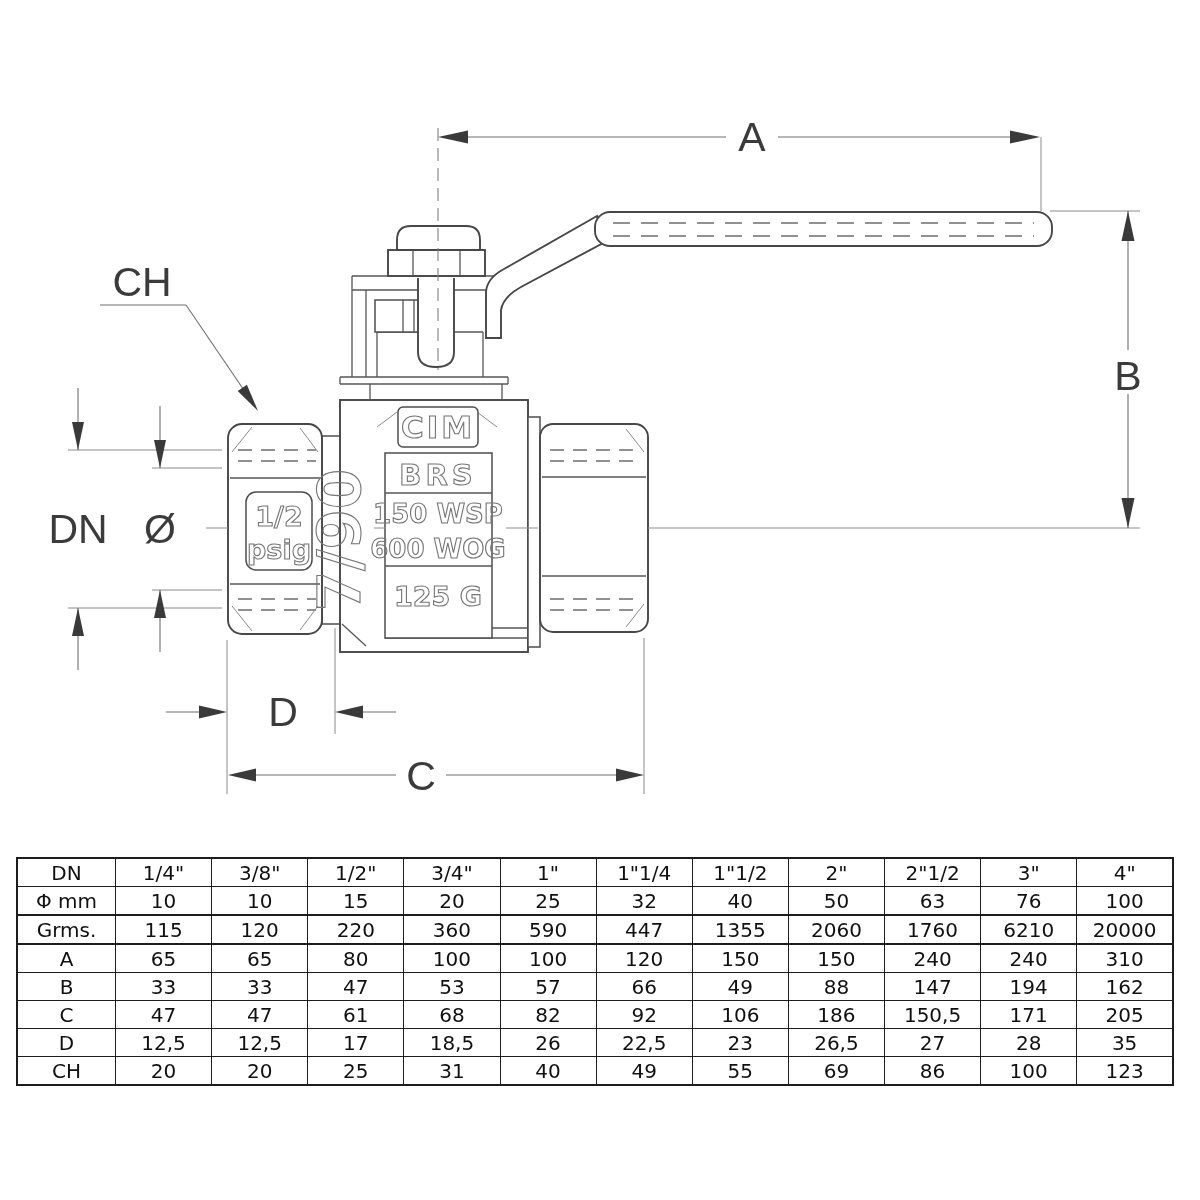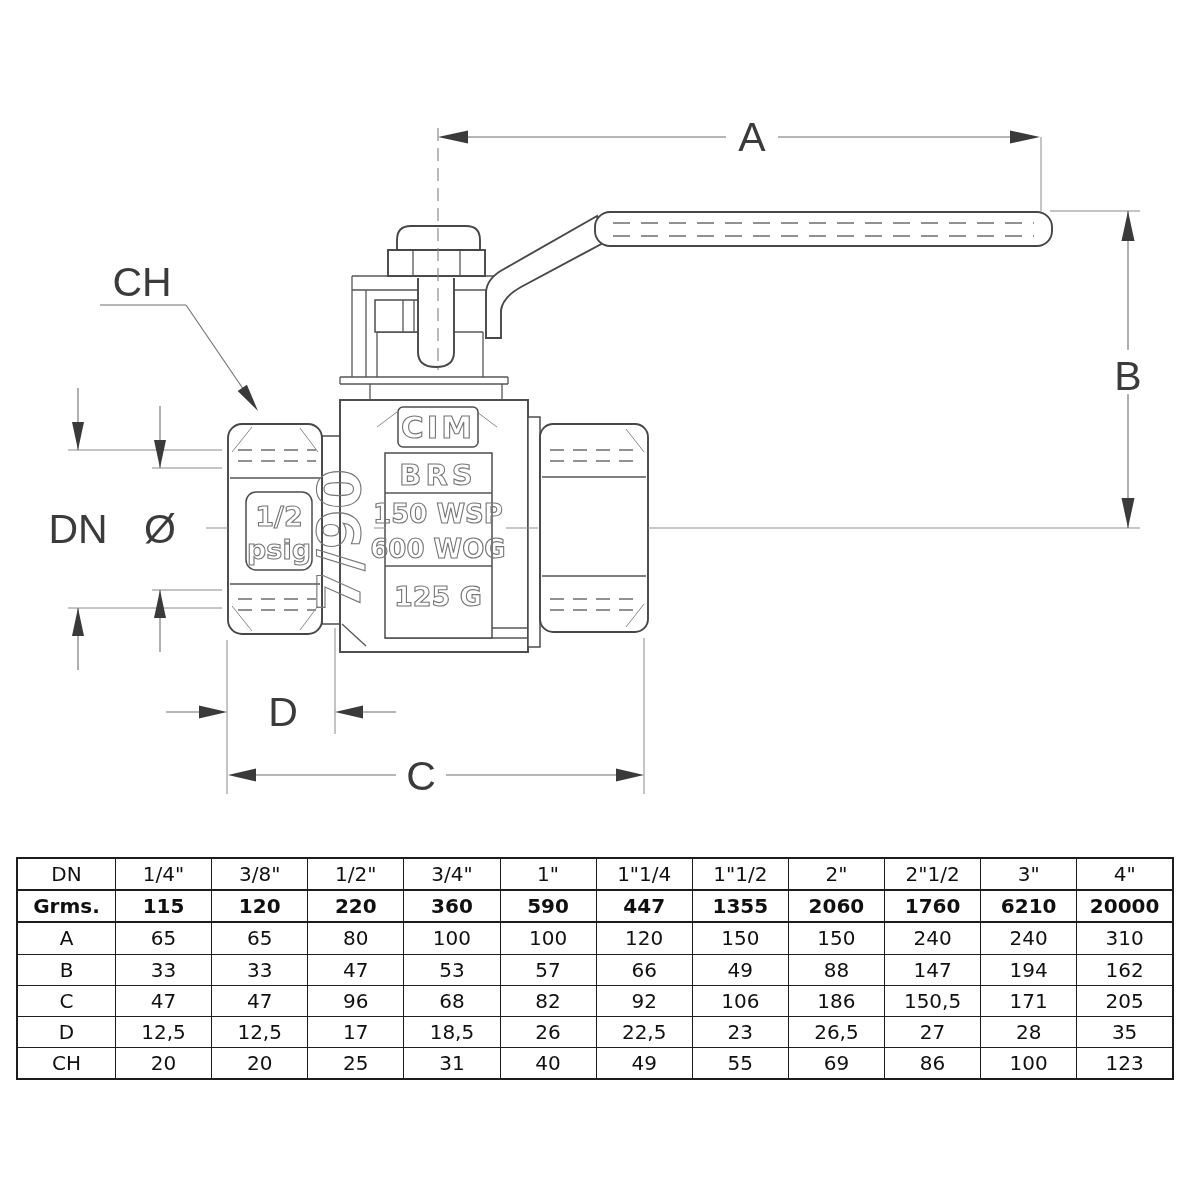--- a/index.html
+++ b/index.html
@@ -21,21 +21,21 @@
   .dimtxt {fill:#3b3b3b;font-family:"Liberation Sans",sans-serif;font-size:41px;font-weight:400;}
   .eng    {fill:none;stroke:#757575;stroke-width:1.1;
            font-family:"DejaVu Sans",sans-serif;font-weight:bold;}
   
   .spec{position:absolute;left:16px;top:857px;width:1158px;height:223px;
         border-collapse:collapse;table-layout:fixed;background:#fff;}
   .spec td{border:1.6px solid #1d1d1d;text-align:center;vertical-align:middle;
            font-size:20px;color:#101010;padding:0;line-height:1;height:27px;
            font-family:"DejaVu Sans","Liberation Sans",sans-serif;overflow:hidden;}
   .spec td.label{width:97px;}
-  .spec tr.bold-row td{font-weight:bold;border-top-width:2.6px;border-bottom-width:2.6px;margin-left:28px;}
+  .spec tr.bold-row td{font-weight:normal;border-top-width:2.6px;border-bottom-width:2.6px;margin-left:28px;}
   .spec{border:2.2px solid #1d1d1d;}
 </style>
 </head>
 <body>
 
 <div class="page">
 
   <div class="drawing">
     <svg viewBox="0 0 1200 855" width="1200" height="855">
 
@@ -208,20 +208,34 @@
           <td>3/8"</td>
           <td>1/2"</td>
           <td>3/4"</td>
           <td>1"</td>
           <td>1"1/4</td>
           <td>1"1/2</td>
           <td>2"</td>
           <td>2"1/2</td>
           <td>3"</td>
           <td>4"</td>
+        </tr>
+        <tr>
+          <td class="label">Φ mm</td>
+          <td>10</td>
+          <td>10</td>
+          <td>15</td>
+          <td>20</td>
+          <td>25</td>
+          <td>32</td>
+          <td>40</td>
+          <td>50</td>
+          <td>63</td>
+          <td>76</td>
+          <td>100</td>
         </tr>
         <tr class="bold-row">
           <td class="label">Grms.</td>
           <td>115</td>
           <td>120</td>
           <td>220</td>
           <td>360</td>
           <td>590</td>
           <td>447</td>
           <td>1355</td>
@@ -255,21 +269,21 @@
           <td>49</td>
           <td>88</td>
           <td>147</td>
           <td>194</td>
           <td>162</td>
         </tr>
         <tr>
           <td class="label">C</td>
           <td>47</td>
           <td>47</td>
-          <td>96</td>
+          <td>61</td>
           <td>68</td>
           <td>82</td>
           <td>92</td>
           <td>106</td>
           <td>186</td>
           <td>150,5</td>
           <td>171</td>
           <td>205</td>
         </tr>
         <tr>

